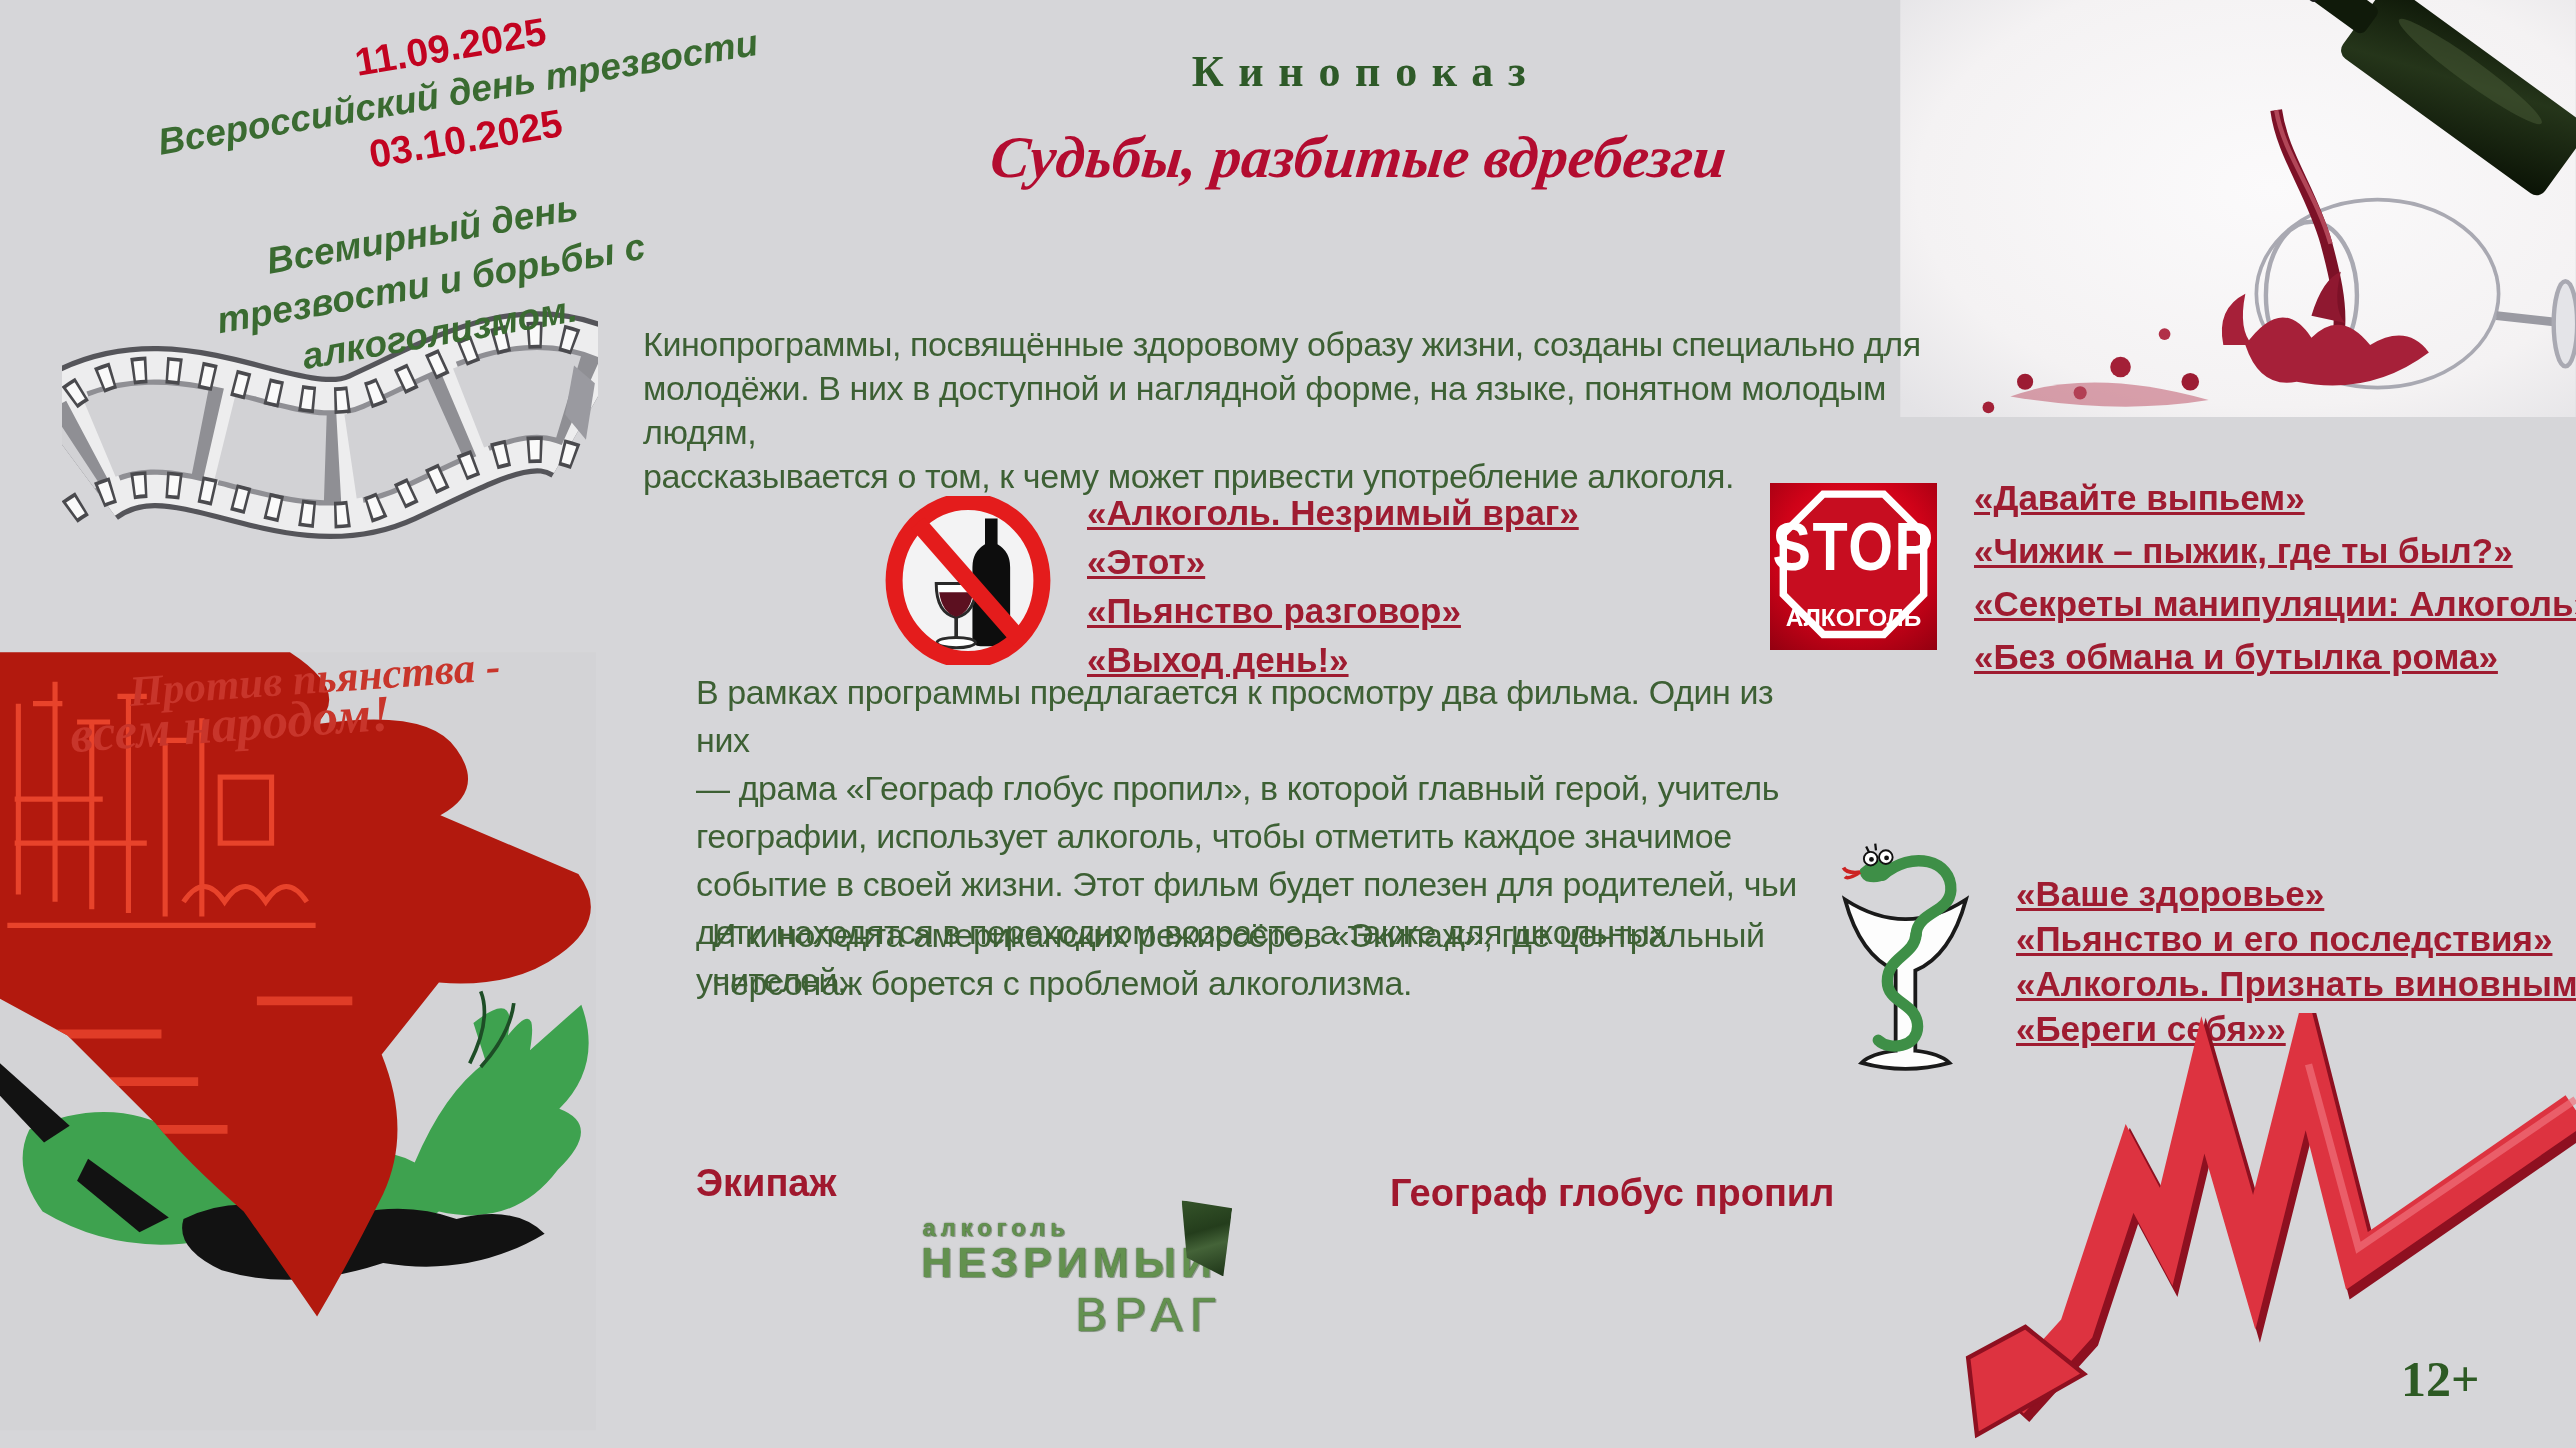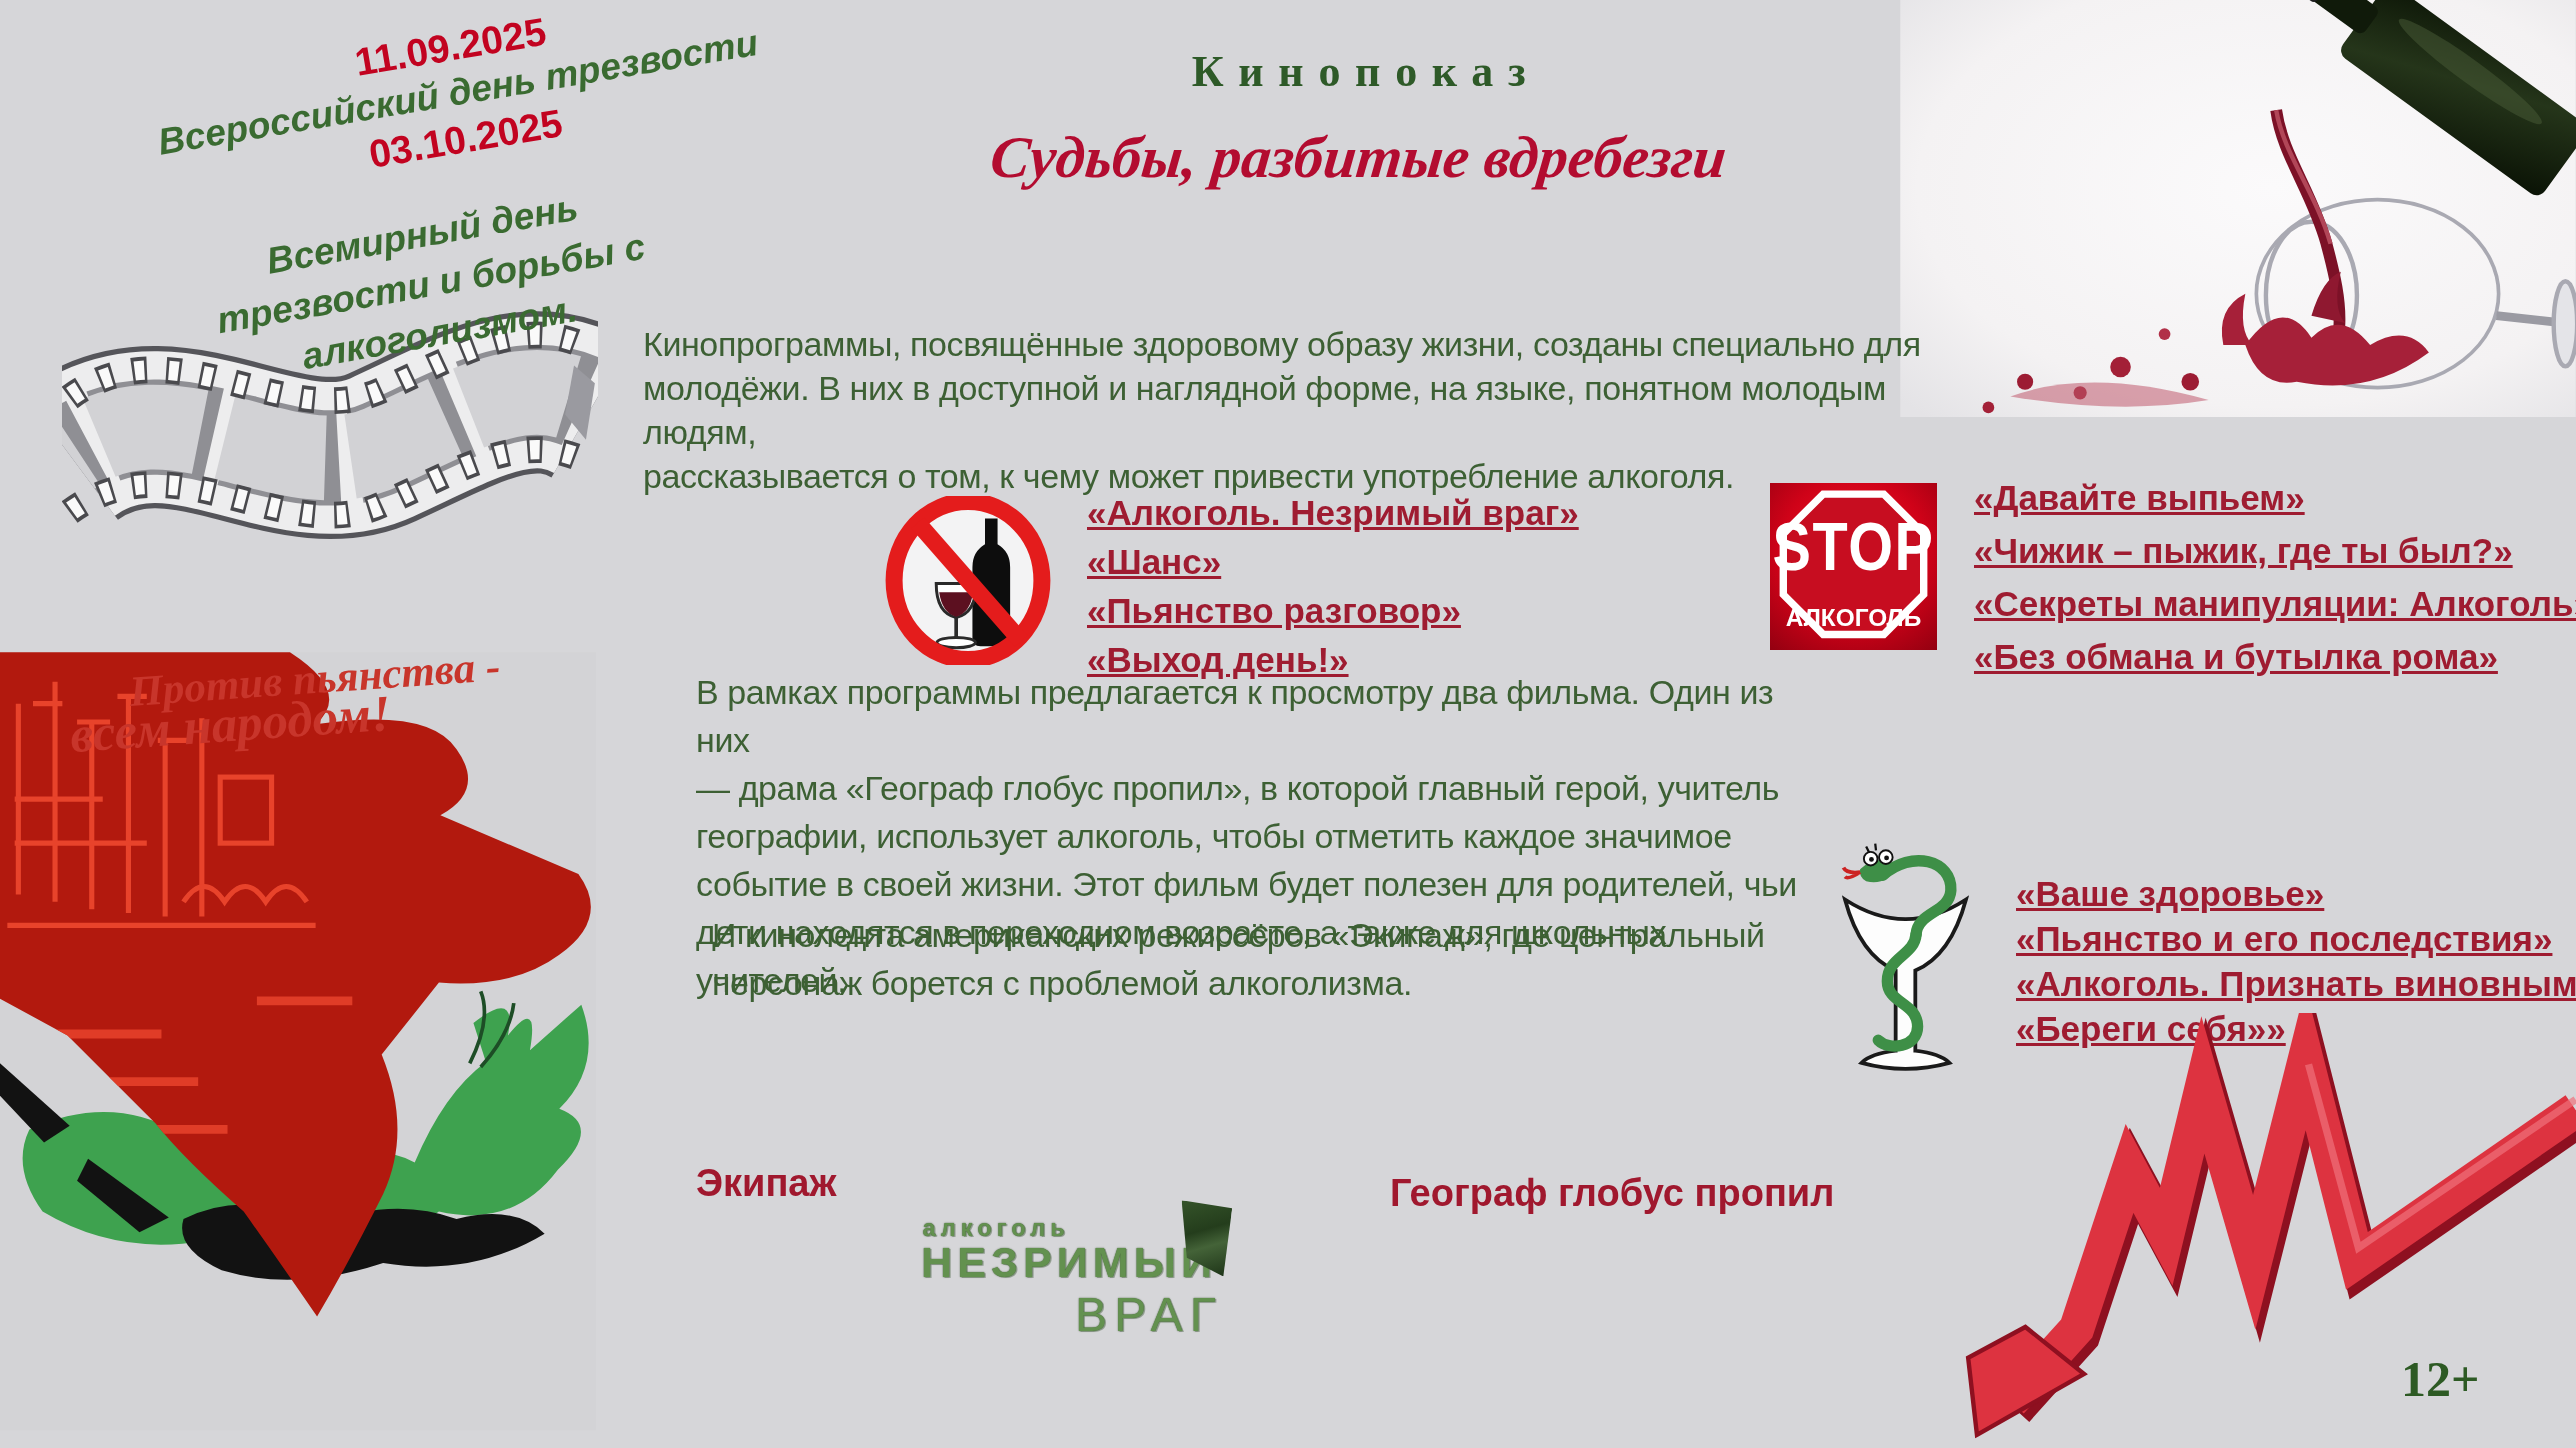--- a/index.html
+++ b/index.html
@@ -163,21 +163,21 @@
       <path d="M99,164 v30" stroke="#2a2a2a" stroke-width="5"></path>
       <ellipse cx="99" cy="198" rx="26" ry="7" fill="#ffffff" stroke="#2a2a2a" stroke-width="4"></ellipse>
     </g>
 
     <ellipse cx="115" cy="114" rx="100" ry="107" fill="none" stroke="#e41c1c" stroke-width="23"></ellipse>
     <line x1="47" y1="36" x2="187" y2="196" stroke="#e41c1c" stroke-width="23"></line>
   </svg>
 
   <div class="abs rlist list1">
     <div>«Алкоголь. Незримый враг»</div>
-    <div>«Шанс»</div>
+    <div>«Этот»</div>
     <div>«Пьянство разговор»</div>
     <div>«Выход день!»</div>
   </div>
 
   <svg class="abs" style="left:1770px;top:483px;" width="167" height="167" viewBox="0 0 226 226">
     <defs>
       <radialGradient id="sg" cx="50%" cy="40%" r="80%">
         <stop offset="0%" stop-color="#f2182b"></stop>
           <stop offset="55%" stop-color="#cf0218"></stop>
         <stop offset="100%" stop-color="#8f0010"></stop>

